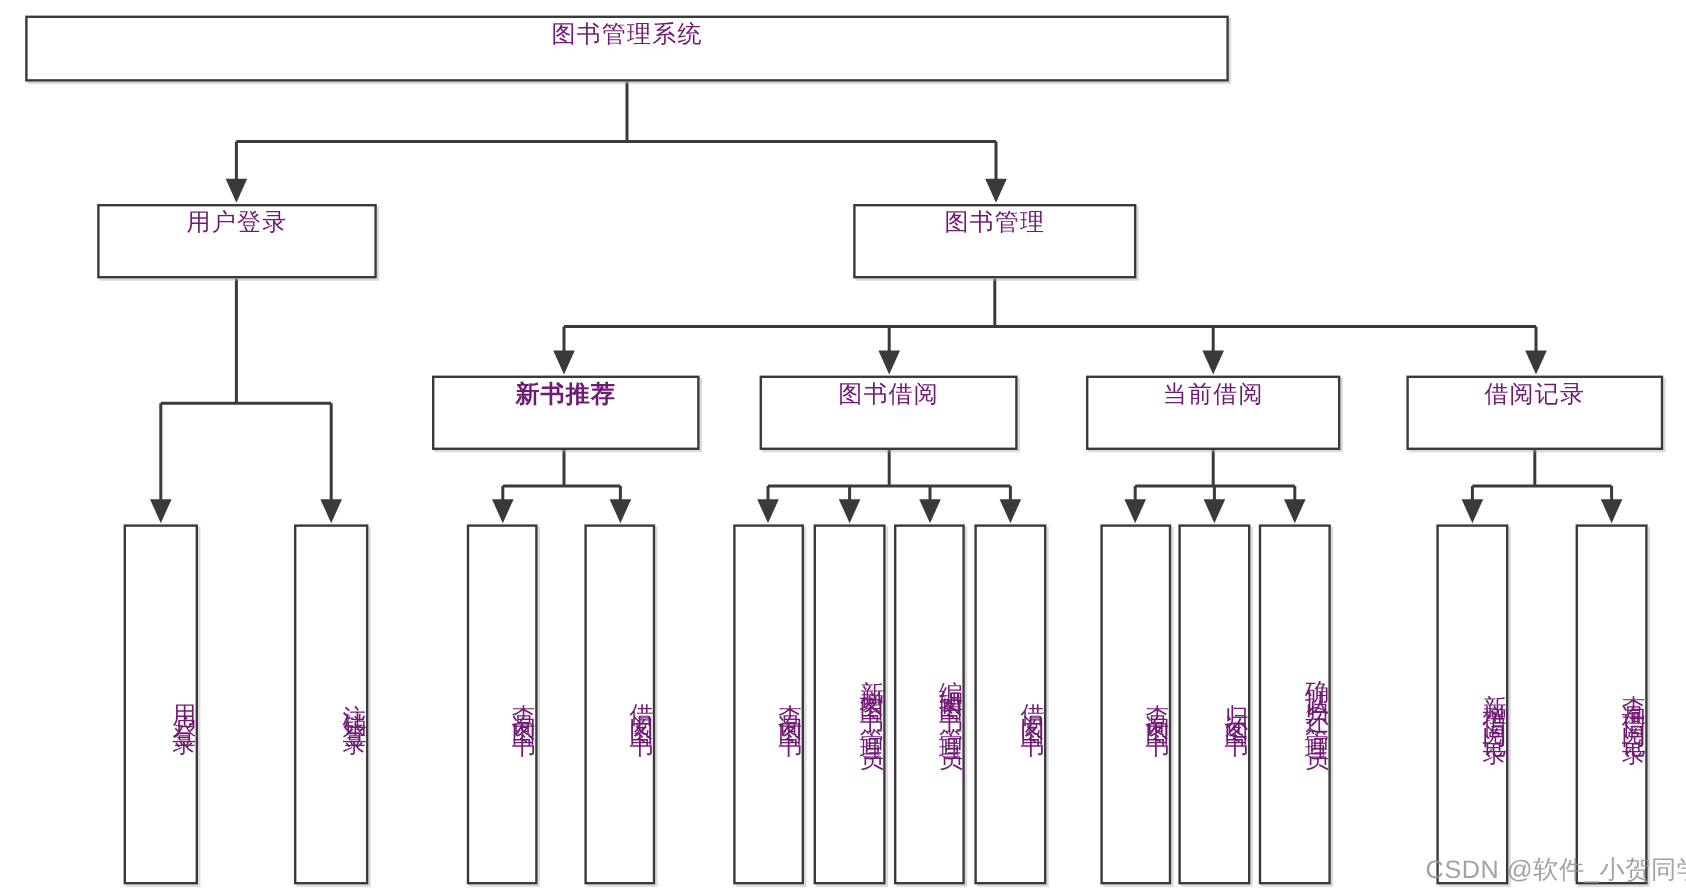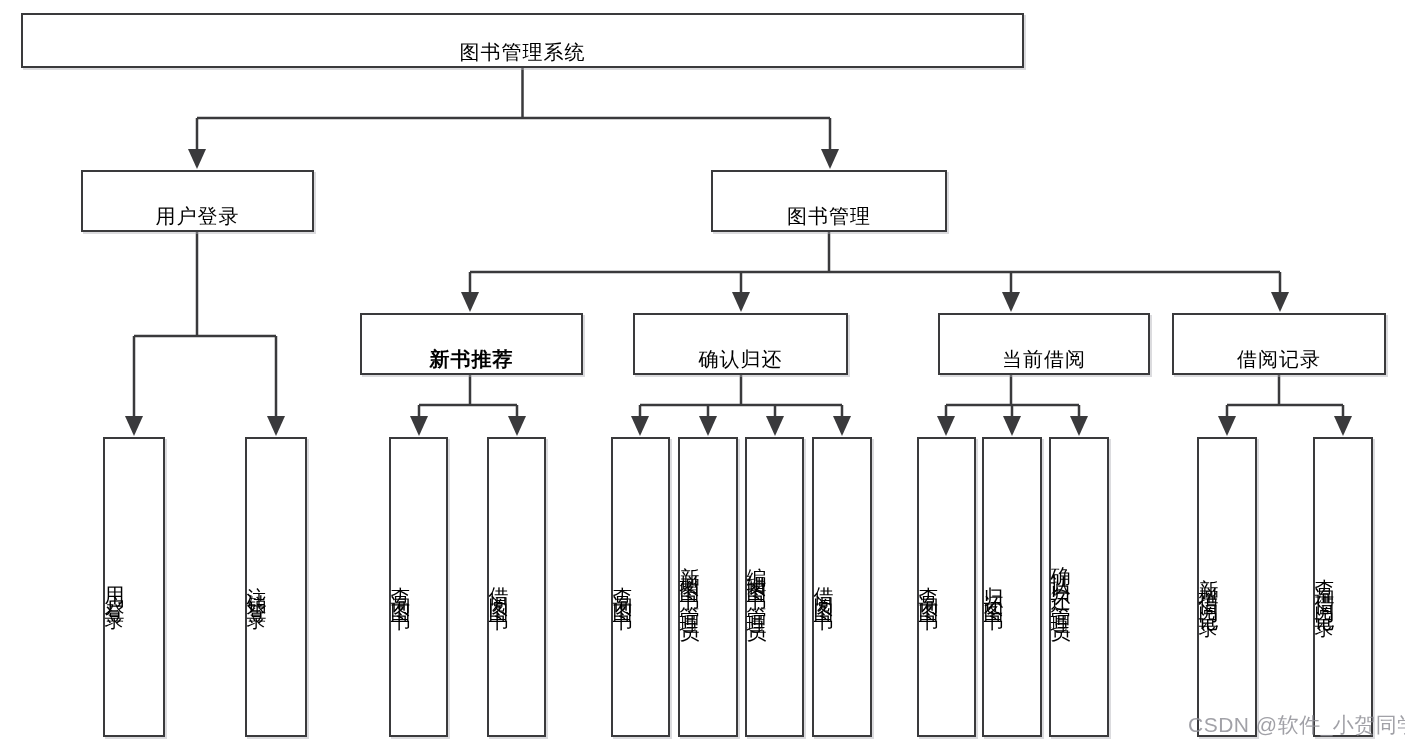--- a/index.html
+++ b/index.html
@@ -11,23 +11,23 @@
     overflow:hidden;
   }
   .canvas { position:absolute; left:0; top:0; width:1405px; height:747px; }
   svg.connectors { position:absolute; left:0; top:0; z-index:1; }
   .node {
     position:absolute;
     background:#ffffff;
     border:2.5px solid #3a3a3c;
     box-sizing:border-box;
     display:flex;
-    align-items:flex-end;
+    align-items:flex-start;
     justify-content:center;
-    color:#000000;
+    color:#701a75;
     z-index:2;
     box-shadow:2px 2px 0 rgba(176,176,182,0.45);
   }
   .node.h { font-size:20px; letter-spacing:1px; font-weight:500; }
   .node.v {
     writing-mode:vertical-rl;
     text-orientation:mixed;
     font-size:20px;
     letter-spacing:8px;
     font-weight:500;
@@ -103,23 +103,23 @@
     <span>用户登录</span>
   </div>
   <div class="node h" style="left:711px; top:170px; width:236px; height:62px;font-family:Liberation Serif, serif;">
     <span>图书管理</span>
   </div>
 
   <div class="node h" style="left:360px; top:313px; width:223px; height:62px;font-weight:bold;">
     <span>新书推荐</span>
   </div>
   <div class="node h" style="left:633px; top:313px; width:215px; height:62px;">
-    <span>确认归还</span>
+    <span>图书借阅</span>
   </div>
-  <div class="node h" style="left:905px; top:313px; width:212px; height:62px;margin-left:33px;">
+  <div class="node h" style="left:905px; top:313px; width:212px; height:62px;">
     <span>当前借阅</span>
   </div>
   <div class="node h" style="left:1172px; top:313px; width:214px; height:62px;">
     <span>借阅记录</span>
   </div>
 
   <div class="node v" style="left:103px; top:437px; width:62px; height:300px;">
     <span>用户登录</span>
   </div>
   <div class="node v" style="left:245px; top:437px; width:62px; height:300px;">

